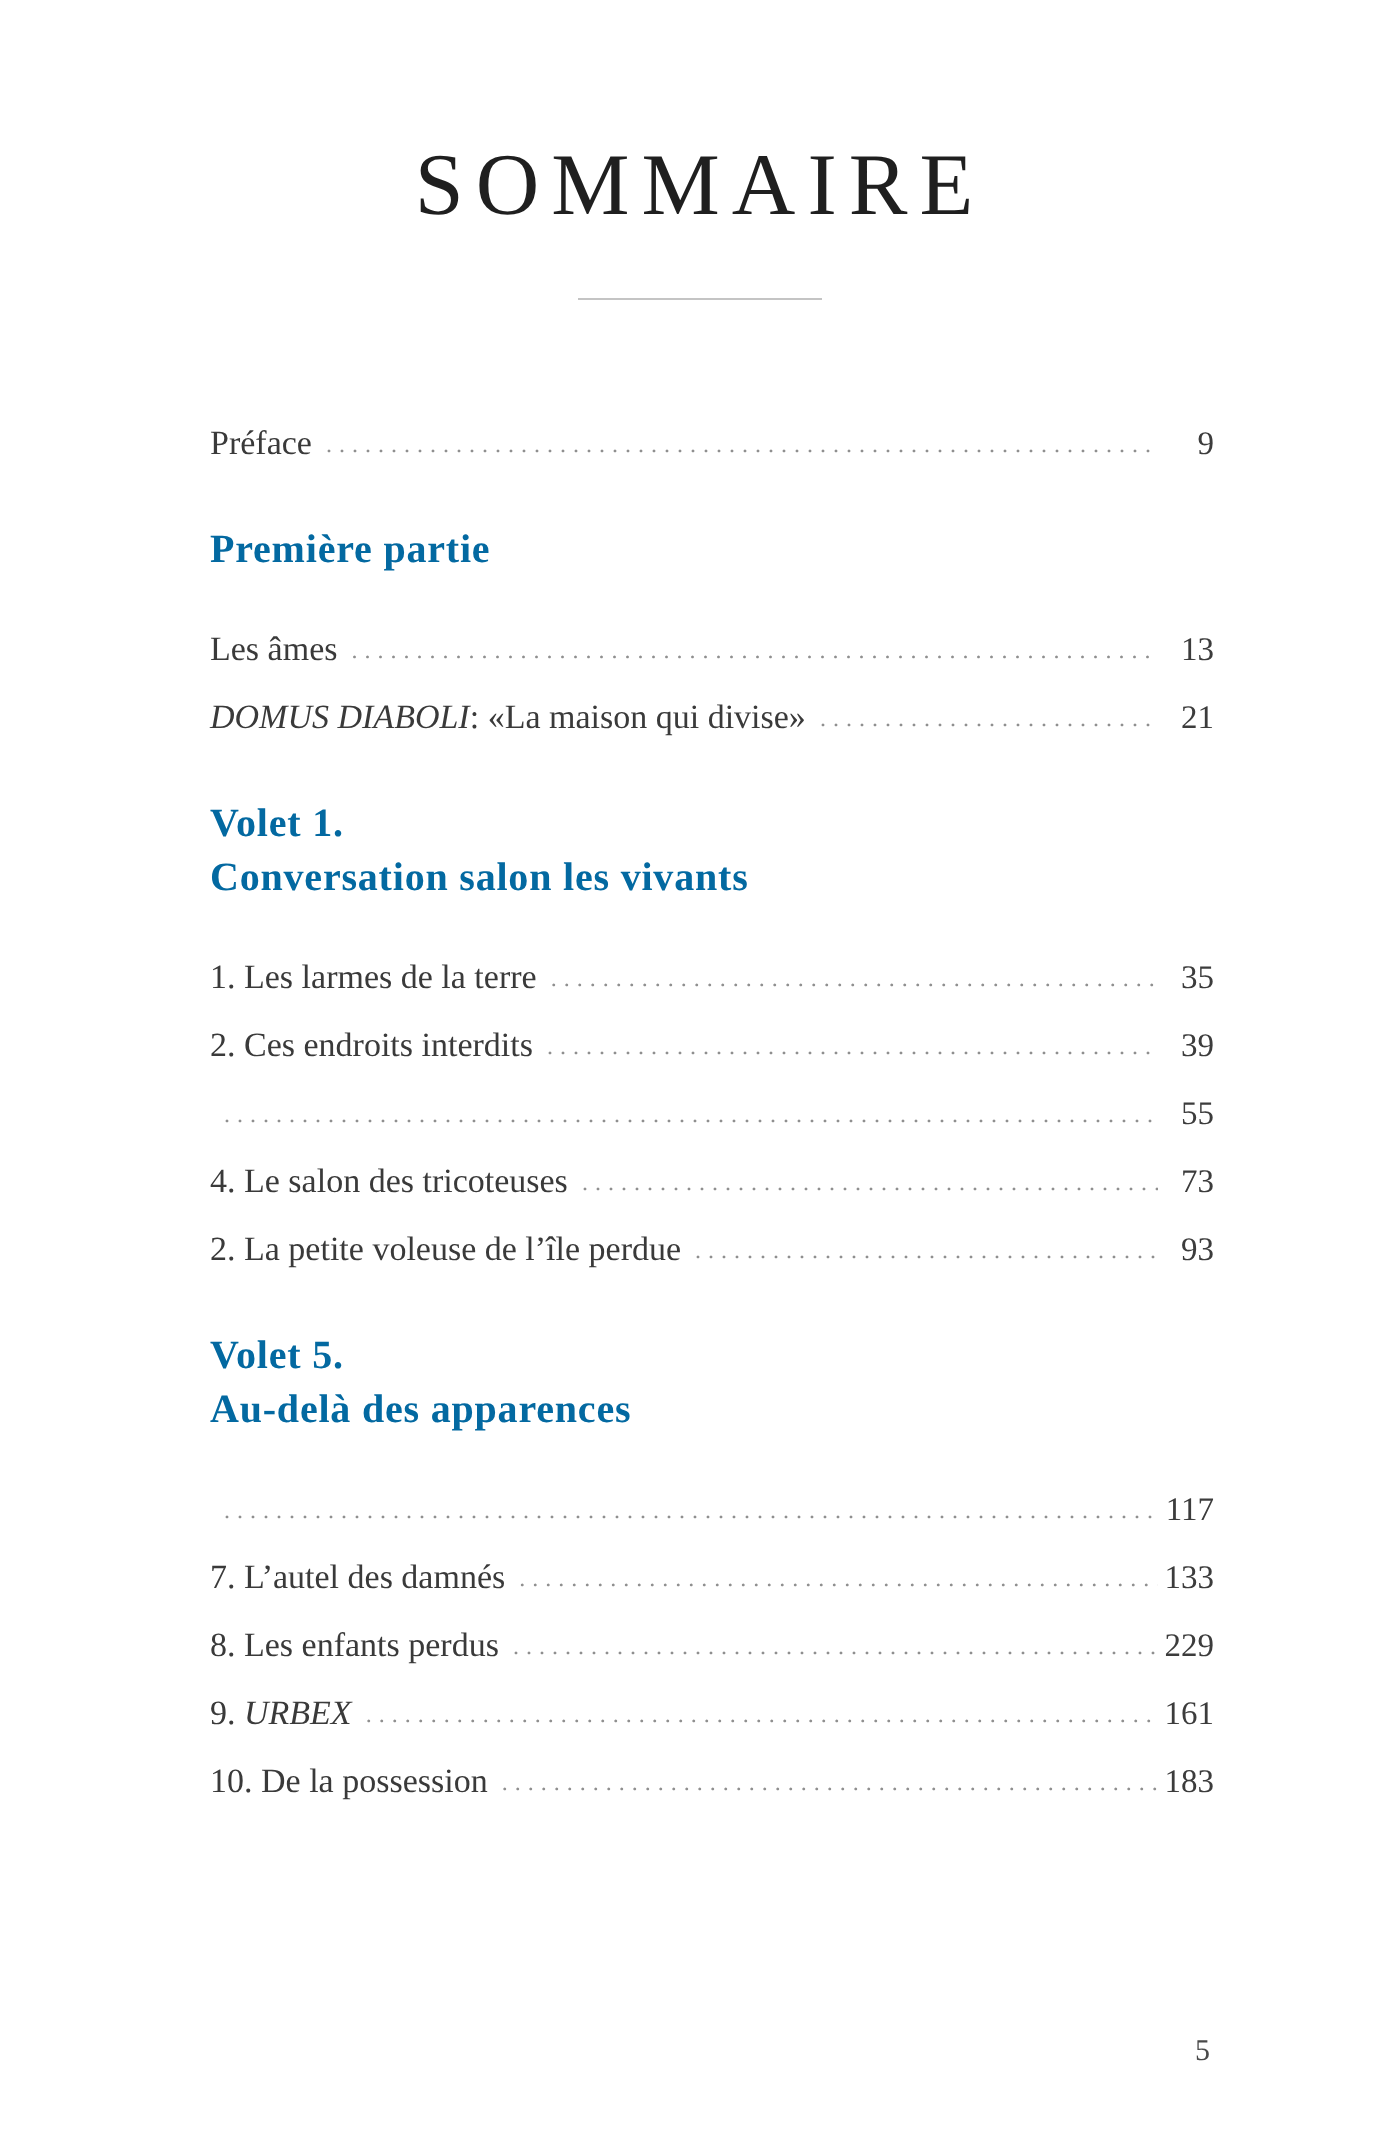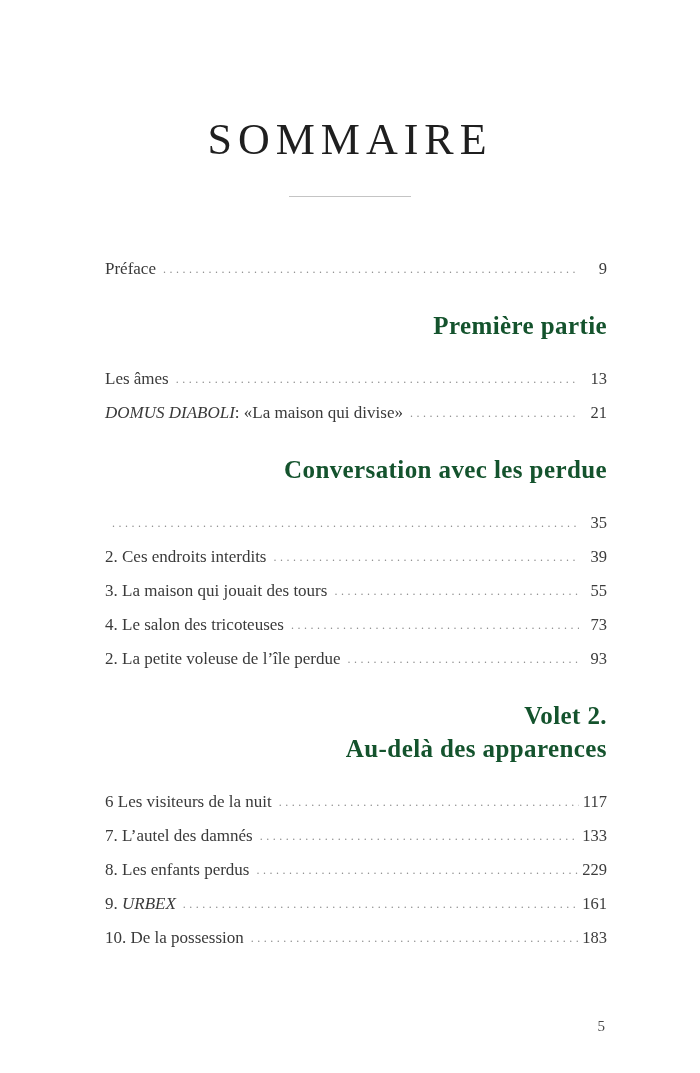--- a/index.html
+++ b/index.html
@@ -8,21 +8,21 @@
     position: relative;
     width: 700px;
     height: 1073px;
     margin: 0 auto;
     background: #ffffff;
     color: #2e2e2e;
     font-family: "Liberation Serif", "DejaVu Serif", serif;
     overflow: hidden;
   }
   .book-title {
-    padding-top: 118px;
+    padding-top: 71px;
     text-align: center;
     font-size: 44px;
     font-weight: 400;
     letter-spacing: 6px;
     color: #1f1f1f;
     line-height: 1;
   }
   .title-rule {
     width: 122px;
     height: 1px;
@@ -52,23 +52,23 @@
     letter-spacing: 3.5px;
     margin: 0 2px 0 7px;
   }
   .pagenum {
     text-align: right;
     min-width: 26px;
     color: #3c3c3c;
     font-size: 16.5px;
   }
   .section-heading {
-    text-align: right;
-    font-size: 25px;
-    color: #14532d;
+    text-align: left;
+    font-size: 20px;
+    color: #0369a1;
     letter-spacing: 0.4px;
     margin: 30px 0 26px;
     line-height: 1.35;
   }
   .section-heading .line { display: block; }
   .page-footer {
     position: absolute;
     right: 95px;
     bottom: 38px;
     font-size: 15px;
@@ -99,55 +99,55 @@
       <span class="pagenum">13</span>
     </div>
 
     <div class="row">
       <span class="label"><i>DOMUS DIABOLI</i><span>: «La maison qui divise»</span></span>
       <span class="dots">................................................................................................................................................................</span>
       <span class="pagenum">21</span>
     </div>
 
     <h2 class="section-heading">
-      <span class="line">Conversation avec les perdue</span>
+      <span class="line">Volet 1.</span>
+      <span class="line">Conversation salon les vivants</span>
     </h2>
 
     <div class="row">
+      <span class="label">1. Les larmes de la terre</span>
       <span class="dots">................................................................................................................................................................</span>
       <span class="pagenum">35</span>
     </div>
     <div class="row">
       <span class="label">2. Ces endroits interdits</span>
       <span class="dots">................................................................................................................................................................</span>
       <span class="pagenum">39</span>
     </div>
     <div class="row">
-      <span class="label">3. La maison qui jouait des tours</span>
       <span class="dots">................................................................................................................................................................</span>
       <span class="pagenum">55</span>
     </div>
     <div class="row">
       <span class="label">4. Le salon des tricoteuses</span>
       <span class="dots">................................................................................................................................................................</span>
       <span class="pagenum">73</span>
     </div>
     <div class="row">
       <span class="label">2. La petite voleuse de l’île perdue</span>
       <span class="dots">................................................................................................................................................................</span>
       <span class="pagenum">93</span>
     </div>
 
     <h2 class="section-heading">
-      <span class="line">Volet 2.</span>
+      <span class="line">Volet 5.</span>
       <span class="line">Au-delà des apparences</span>
     </h2>
 
     <div class="row">
-      <span class="label">6 Les visiteurs de la nuit</span>
       <span class="dots">................................................................................................................................................................</span>
       <span class="pagenum">117</span>
     </div>
     <div class="row">
       <span class="label">7. L’autel des damnés</span>
       <span class="dots">................................................................................................................................................................</span>
       <span class="pagenum">133</span>
     </div>
     <div class="row">
       <span class="label">8. Les enfants perdus</span>

